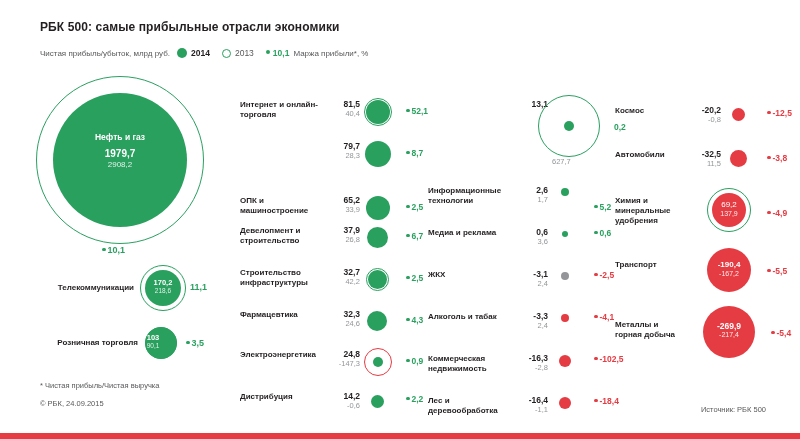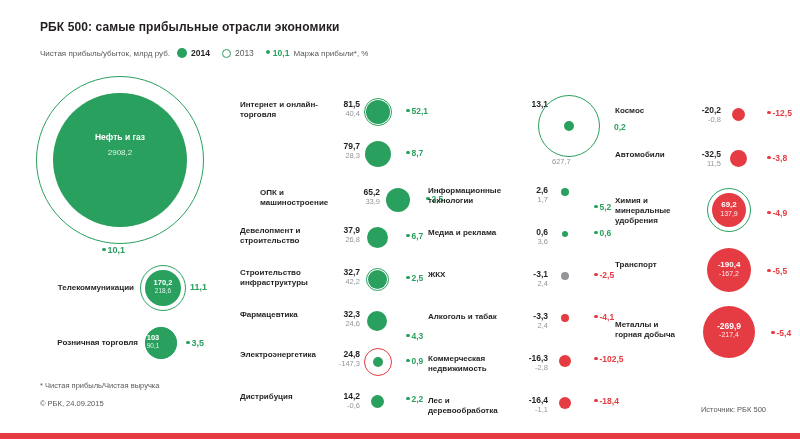--- a/index.html
+++ b/index.html
@@ -197,20 +197,21 @@
     <span class="lg-margin">10,1</span>
     <span class="lg-margin-label">Маржа прибыли*, %</span>
   </div>
 
   <div class="bubble-area">
 
     <div class="big-circle c-outline" style="left:8px; top:6px; width:168px; height:168px;"></div>
     <div class="big-circle c-fill" style="left:25px; top:23px; width:134px; height:134px;"></div>
     <div class="big-label" style="left:25px; top:62px; width:134px;">
       <span class="nm">Нефть и газ</span>
+      <span class="v1">1979,7</span>
       <span class="v0">2908,2</span>
     </div>
     <div class="margin-green" style="left:74px; top:175px;">
       <span class="dot"></span><span>10,1</span>
     </div>
 
     <div class="big-circle c-outline" style="left:112px; top:195px; width:46px; height:46px;"></div>
     <div class="big-circle c-fill" style="left:117px; top:200px; width:36px; height:36px;"></div>
     <div class="big-label" style="left:117px; top:208px; width:36px;">
       <span class="v1" style="font-size:7.5px;">170,2</span>
@@ -257,21 +258,21 @@
       </div>
       <div class="bub" style="width:32px;height:32px;">
         <div class="inner" style="left:2px;top:0px;width:24px;height:24px;border:1.3px solid #2aa05f;"></div>
         <div class="inner" style="left:1px;top:-1px;width:26px;height:26px;background:#2aa05f;"></div>
       </div>
       <div class="mg green" style="top:6px;">
         <span class="dot"></span><span>8,7</span>
       </div>
     </div>
 
-    <div class="row" style="top:88px;margin-left:20px;">
+    <div class="row" style="top:96px;">
       <div class="rname">ОПК и машиностроение</div>
       <div class="vals">
         <span class="a">65,2</span>
         <span class="b">33,9</span>
       </div>
       <div class="bub" style="width:32px;height:32px;">
         <div class="inner" style="left:3px;top:1px;width:22px;height:22px;border:1.3px solid #2aa05f;"></div>
         <div class="inner" style="left:2px;top:0px;width:24px;height:24px;background:#2aa05f;"></div>
       </div>
       <div class="mg green" style="top:6px;">
@@ -312,21 +313,21 @@
     <div class="row" style="top:210px;">
       <div class="rname">Фармацевтика</div>
       <div class="vals">
         <span class="a">32,3</span>
         <span class="b">24,6</span>
       </div>
       <div class="bub" style="width:32px;height:32px;">
         <div class="inner" style="left:4px;top:2px;width:18px;height:18px;border:1.3px solid #2aa05f;"></div>
         <div class="inner" style="left:3px;top:1px;width:20px;height:20px;background:#2aa05f;"></div>
       </div>
-      <div class="mg green" style="top:21px;text-align:center;">
+      <div class="mg green" style="top:5px;text-align:center;">
         <span class="dot"></span><span>4,3</span>
       </div>
     </div>
 
     <div class="row" style="top:250px;">
       <div class="rname">Электроэнергетика</div>
       <div class="vals">
         <span class="a">24,8</span>
         <span class="b">-147,3</span>
       </div>
@@ -484,21 +485,21 @@
         <span class="dot"></span><span>-3,8</span>
       </div>
     </div>
 
     <div class="row" style="top:88px; height:48px;">
       <div class="rname" style="top:2px;">Химия и минеральные удобрения</div>
       <div class="bub" style="left:92px; top:-6px; width:54px;height:54px;">
         <div class="inner" style="left:0px;top:0px;width:44px;height:44px;border:1.4px solid #2aa05f;"></div>
         <div class="inner" style="left:5px;top:5px;width:34px;height:34px;background:#e53b42;"></div>
         <div style="position:absolute;left:5px;top:12px;width:34px;text-align:center;color:#fff;line-height:1.2;">
-          <span style="font-size:8px;font-weight:bold;display:block;">69,2</span>
+          <span style="font-size:8px;font-weight:normal;display:block;">69,2</span>
           <span style="font-size:7px;display:block;opacity:.9;">137,9</span>
         </div>
       </div>
       <div class="mg red" style="left:152px; top:14px;">
         <span class="dot"></span><span>-4,9</span>
       </div>
     </div>
 
     <div class="row" style="top:142px; height:52px;">
       <div class="rname" style="top:12px;">Транспорт</div>

